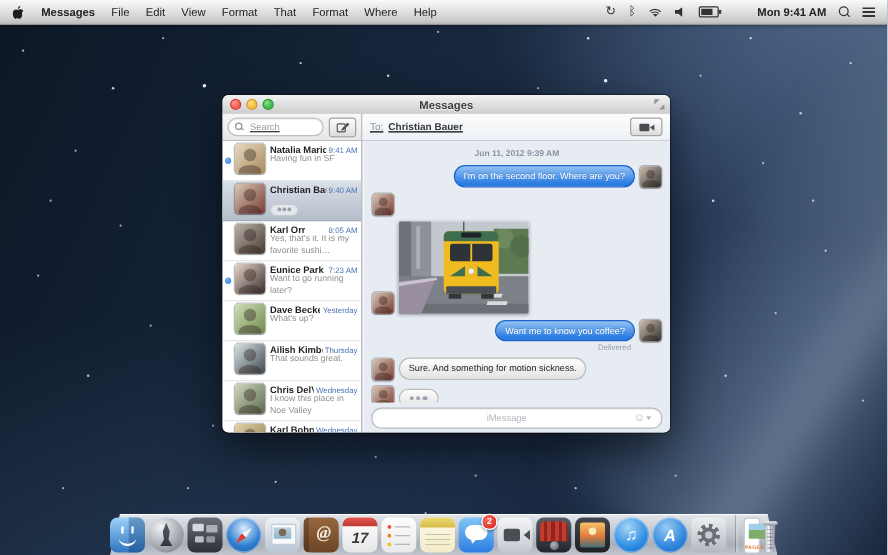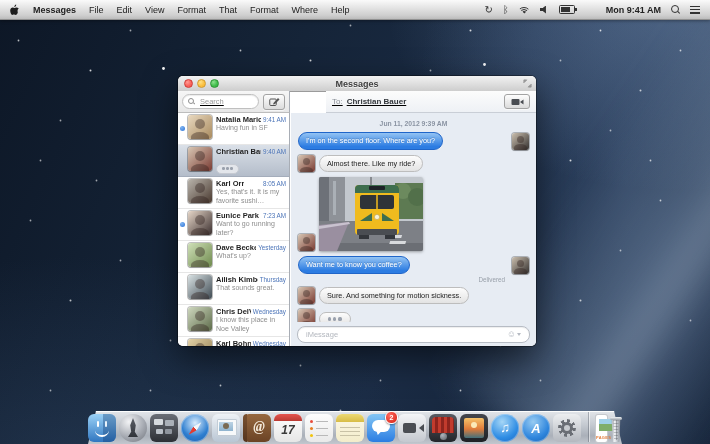--- a/index.html
+++ b/index.html
@@ -58,21 +58,21 @@
   .tb-side{width:112px;box-sizing:border-box;border-right:1px solid #a8adb5;background:linear-gradient(#f6f6f6,#e7e7e7);
     border-bottom:1px solid #bdbdbd;display:flex;align-items:center;gap:4px;padding:0 4px;}
   .search{flex:1;display:flex;align-items:center;gap:3px;height:13px;background:#fff;border:1px solid #bfbfbf;border-radius:8px;padding:0 5px;box-shadow:inset 0 1px 1px rgba(0,0,0,.08);}
   .search input{border:0;outline:0;width:100%;font-size:7.5px;font-family:"Liberation Sans",sans-serif;background:transparent;color:#333;}
   .search input::placeholder{color:#9b9b9b;}
   .mag{position:relative;width:7px;height:7px;flex:0 0 auto;}
   .mag i{position:absolute;left:0;top:0;width:4.4px;height:4.4px;border:1.1px solid #8f8f8f;border-radius:50%;}
   .mag u{position:absolute;left:5px;top:5.4px;width:2.4px;height:1.1px;background:#8f8f8f;transform:rotate(45deg);}
   .btn{display:flex;align-items:center;justify-content:center;background:linear-gradient(#fdfdfd,#dcdcdc);border:1px solid #a3a3a3;border-radius:3px;box-shadow:0 1px 0 rgba(255,255,255,.6);}
   .compose-btn{width:20px;height:14px;flex:0 0 auto;}
-  .tb-chat{flex:1;background:linear-gradient(#fcfcfc,#eef1f5);border-bottom:1px solid #c9ced6;display:flex;align-items:center;padding:0 6px;gap:4px;margin-left:36px;}
+  .tb-chat{flex:1;background:linear-gradient(#fcfcfc,#eef1f5);border-bottom:1px solid #c9ced6;display:flex;align-items:center;padding:0 6px;gap:4px;}
   .to-label{font-size:8px;color:#8a8f96;}
   .to-name{font-size:8px;font-weight:bold;color:#33373c;}
   .video-btn{margin-left:auto;width:24px;height:13px;}
 
   
   #convlist{position:absolute;top:37px;left:0;width:112px;bottom:0;background:#fff;overflow:hidden;border-right:1px solid #a8adb5;box-sizing:border-box;}
   .row{position:relative;display:flex;gap:4px;padding:2px 3px 2px 10px;border-bottom:1px solid #e6e6e6;align-items:flex-start;min-height:27px;}
   .row.sel{background:linear-gradient(#dae0e8,#b4bdca);border-bottom-color:#a4adbb;}
   .dot{position:absolute;left:2px;top:50%;margin-top:-2.5px;width:5px;height:5px;border-radius:50%;background:radial-gradient(circle at 35% 30%,#7db4f2,#2f73d6);}
   .av{position:relative;flex:0 0 auto;border-radius:3px;box-shadow:0 0 0 1px rgba(0,0,0,.25),0 1px 1px rgba(0,0,0,.2);overflow:hidden;
@@ -86,32 +86,32 @@
   .r-time{margin-left:auto;font-size:6.3px;color:#4b74b8;white-space:nowrap;padding-left:2px;}
   .r-prev{font-size:7px;line-height:8.5px;color:#8e8e8e;overflow:hidden;display:-webkit-box;-webkit-line-clamp:2;-webkit-box-orient:vertical;}
   .typing-pill{display:inline-flex;gap:1.5px;align-items:center;background:#e3e6eb;border:1px solid #c6cad2;border-radius:7px;padding:2.5px 5px;margin-top:1px;}
   .tdot{width:2.6px;height:2.6px;border-radius:50%;background:#9aa1ad;}
 
   
   #chat{position:absolute;top:37px;left:113px;right:0;bottom:0;background:#e7ecf3;}
   #msgs{position:absolute;top:0;left:0;right:0;bottom:24px;padding:5px 7px;overflow:hidden;}
   .date-hdr{text-align:center;font-size:6.8px;font-weight:bold;color:#8b94a3;margin:2px 0 5px;}
   .mrow{display:flex;align-items:flex-end;gap:4px;margin-bottom:5px;}
-  .mrow.out{justify-content:space-between;}
+  .mrow.out{justify-content:flex-end;}
   .av-c{width:17px;height:17px;border-radius:3px;}
   .bub{font-size:7.3px;line-height:9px;padding:3px 7px 3.5px;border-radius:9px;white-space:nowrap;max-width:200px;}
   .bub.in{background:linear-gradient(#fdfdfd,#e3e3e3);border:1px solid #bdbdbd;color:#222;}
   .bub.out{background:linear-gradient(#93c3f3,#2c7ce2 85%);border:1px solid #1f65c9;color:#fff;text-shadow:0 -1px 0 rgba(0,0,0,.18);}
   .delivered{text-align:right;font-size:6.3px;color:#99a0aa;margin:-3px 24px 4px 0;}
   .photo{width:104px;height:74px;border-radius:2px;box-shadow:0 1px 3px rgba(0,0,0,.35);overflow:hidden;flex:0 0 auto;}
   .bub.typing{display:inline-flex;gap:2px;align-items:center;padding:4.5px 8px;}
   .bub.typing .tdot{width:3.2px;height:3.2px;}
   #inputbar{position:absolute;left:0;right:0;bottom:0;height:24px;display:flex;align-items:center;padding:0 6px;box-sizing:border-box;}
   .im-field{flex:1;display:flex;align-items:center;height:15px;background:#fff;border:1px solid #b7bcc4;border-radius:8px;padding:0 6px;box-shadow:inset 0 1px 1px rgba(0,0,0,.07);}
-  .im-field input{flex:1;border:0;outline:0;font-size:7.5px;font-family:"Liberation Sans",sans-serif;background:transparent;color:#333;}
+  .im-field input{flex:1;border:0;outline:0;font-size:7.5px;font-family:"Liberation Sans",sans-serif;background:transparent;color:#333;text-align:center;}
   .im-field input::placeholder{color:#b3b7be;}
   .smiley{font-size:9px;color:#b6bbc3;line-height:9px;}
   .chev{width:0;height:0;border-left:2.5px solid transparent;border-right:2.5px solid transparent;border-top:3px solid #b6bbc3;margin:1px 2px 0 1px;}
 
   
   #dock{position:absolute;left:88px;bottom:0;width:534px;height:33px;z-index:40;}
   .shelf{position:absolute;inset:0;clip-path:polygon(8px 0,calc(100% - 8px) 0,100% 100%,0 100%);
     background:linear-gradient(#e3e6ea,#c6cbd2 40%,#aab0b9 75%,#c2c7ce);box-shadow:inset 0 1px 0 rgba(255,255,255,.9);}
   .dock-icons{position:absolute;left:0;right:0;bottom:2px;display:flex;justify-content:center;align-items:flex-end;gap:3px;}
   .di{position:relative;width:28px;height:28px;border-radius:6px;flex:0 0 auto;}
@@ -360,21 +360,20 @@
       <div id="msgs">
         <div class="date-hdr">Jun 11, 2012 9:39 AM</div>
 
         <div class="mrow out">
           <span class="bub out">I'm on the second floor. Where are you?</span>
           <div class="av av-c" style="--a:#cbbfae;--b:#33302f"></div>
         </div>
 
         <div class="mrow">
           <div class="av av-c" style="--a:#d8c7b4;--b:#7a3b33"></div>
-          <span class="bub in">Almost there. Like my ride?</span>
         </div>
 
         <div class="mrow">
           <div class="av av-c" style="--a:#d8c7b4;--b:#7a3b33"></div>
           <div class="photo">
             <svg width="104" height="74" viewBox="0 0 104 74">
               <rect width="104" height="74" fill="#c3c8ce"></rect>
               <rect x="0" y="0" width="26" height="46" fill="#8e9298"></rect>
               <rect x="0" y="0" width="10" height="46" fill="#6d7178"></rect>
               <rect x="14" y="4" width="3" height="34" fill="#aab0b6"></rect>

